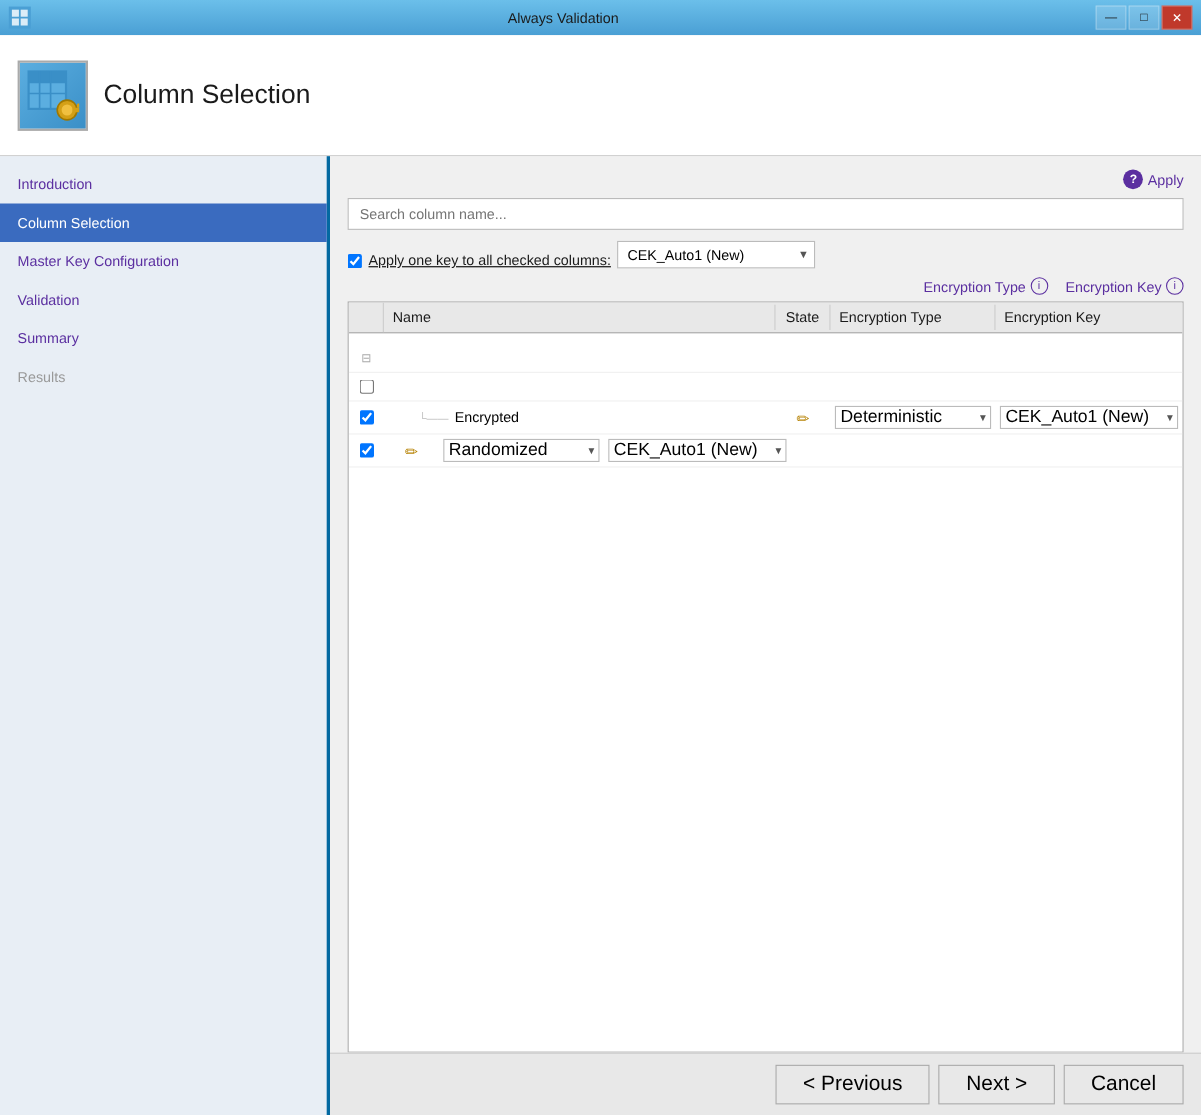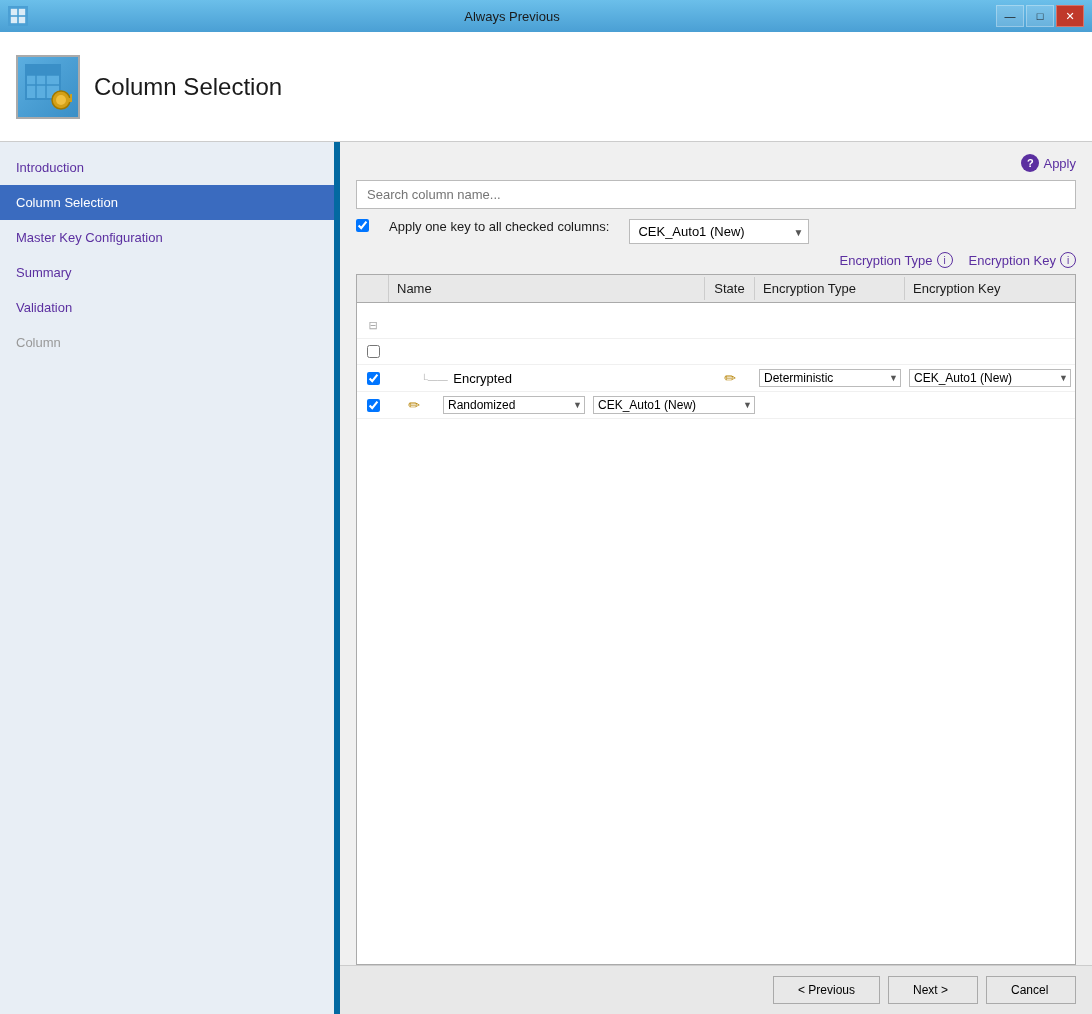--- a/index.html
+++ b/index.html
@@ -49,23 +49,23 @@
     .header-title { font-size: 24px; font-weight: normal; color: #1a1a1a; }
 
     
     .main-layout {
       display: flex;
       height: calc(1014px - 32px - 110px);
     }
 
     
     .sidebar {
-      width: 340px;
+      width: 300px;
       background: #e8eef5;
-      border-right: 6px solid #0369a1;
+      border-right: 3px solid #0369a1;
       padding-top: 8px;
       flex-shrink: 0;
     }
     .sidebar-item {
       padding: 10px 16px;
       color: #5b2fa0;
       cursor: pointer;
       font-size: 13px;
     }
     .sidebar-item.active {
@@ -119,23 +119,24 @@
       background: white;
       font-size: 13px;
       color: #404040;
       margin-bottom: 10px;
       outline: none;
     }
 
     
     .apply-key-row {
       display: flex;
-      align-items: flex-start;
-      gap: 20px;
+      align-items: flex-end;
+      gap: 6px;
       margin-bottom: 8px;
+      text-decoration: underline;
     }
     .apply-key-row label { display: flex; align-items: center; gap: 6px; color: #1a1a1a; }
     .key-dropdown {
       margin-left: auto;
       padding: 4px 24px 4px 8px;
       border: 1px solid #bbb;
       background: white;
       font-size: 13px;
       min-width: 180px;
       appearance: none;
@@ -223,21 +224,21 @@
       display: inline-flex;
       align-items: center;
       color: #aaa;
       font-size: 11px;
       margin-right: 2px;
     }
 
     .small-dropdown {
       border: 1px solid #bbb;
       background: white;
-      font-size: 12px;
+      font-size: 16px;
       padding: 1px 16px 1px 4px;
       appearance: none;
       -webkit-appearance: none;
       cursor: pointer;
       flex: 1;
     }
     .small-dropdown-wrapper {
       position: relative;
       flex: 1;
       display: flex;
@@ -276,44 +277,44 @@
       padding: 10px 16px;
       display: flex;
       justify-content: flex-end;
       gap: 8px;
       align-items: center;
     }
     .footer-btn {
       padding: 6px 24px;
       border: 1px solid #aaa;
       background: #e8e8e8;
-      font-size: 12px;
+      font-size: 19px;
       cursor: pointer;
       min-width: 90px;
-      text-align: left;
+      text-align: right;
     }
 
     input[type="checkbox"] {
       width: 13px; height: 13px;
       cursor: pointer;
     }
   </style>
 </head>
 <body>
 
 <div class="titlebar">
   <div class="titlebar-icon">
     <svg viewBox="0 0 20 20" width="16" height="16" fill="none">
       <rect x="1" y="1" width="8" height="8" fill="white" opacity="0.8"></rect>
       <rect x="11" y="1" width="8" height="8" fill="white" opacity="0.8"></rect>
       <rect x="1" y="11" width="8" height="8" fill="white" opacity="0.8"></rect>
       <rect x="11" y="11" width="8" height="8" fill="white" opacity="0.8"></rect>
     </svg>
   </div>
-  <div class="titlebar-title">Always Previous</div>
+  <div class="titlebar-title">Always Validation</div>
   <div class="titlebar-controls">
     <div class="titlebar-btn">—</div>
     <div class="titlebar-btn">□</div>
     <div class="titlebar-btn close">✕</div>
   </div>
 </div>
 
 <div class="header">
   <div class="header-icon">
     <svg viewBox="0 0 48 48" width="48" height="48">
@@ -340,27 +341,27 @@
     <div class="sidebar-item">
       <span>Introduction</span>
     </div>
     <div class="sidebar-item active">
       <span>Column Selection</span>
     </div>
     <div class="sidebar-item">
       <span>Master Key Configuration</span>
     </div>
     <div class="sidebar-item">
+      <span>Validation</span>
+    </div>
+    <div class="sidebar-item">
       <span>Summary</span>
     </div>
-    <div class="sidebar-item">
-      <span>Validation</span>
-    </div>
     <div class="sidebar-item disabled">
-      <span>Column</span>
+      <span>Results</span>
     </div>
   </div>
 
   <div class="content">
 
     <div class="content-top">
       <button class="help-btn">
         <div class="help-icon">?</div>
         <span>Apply</span>
       </button>

